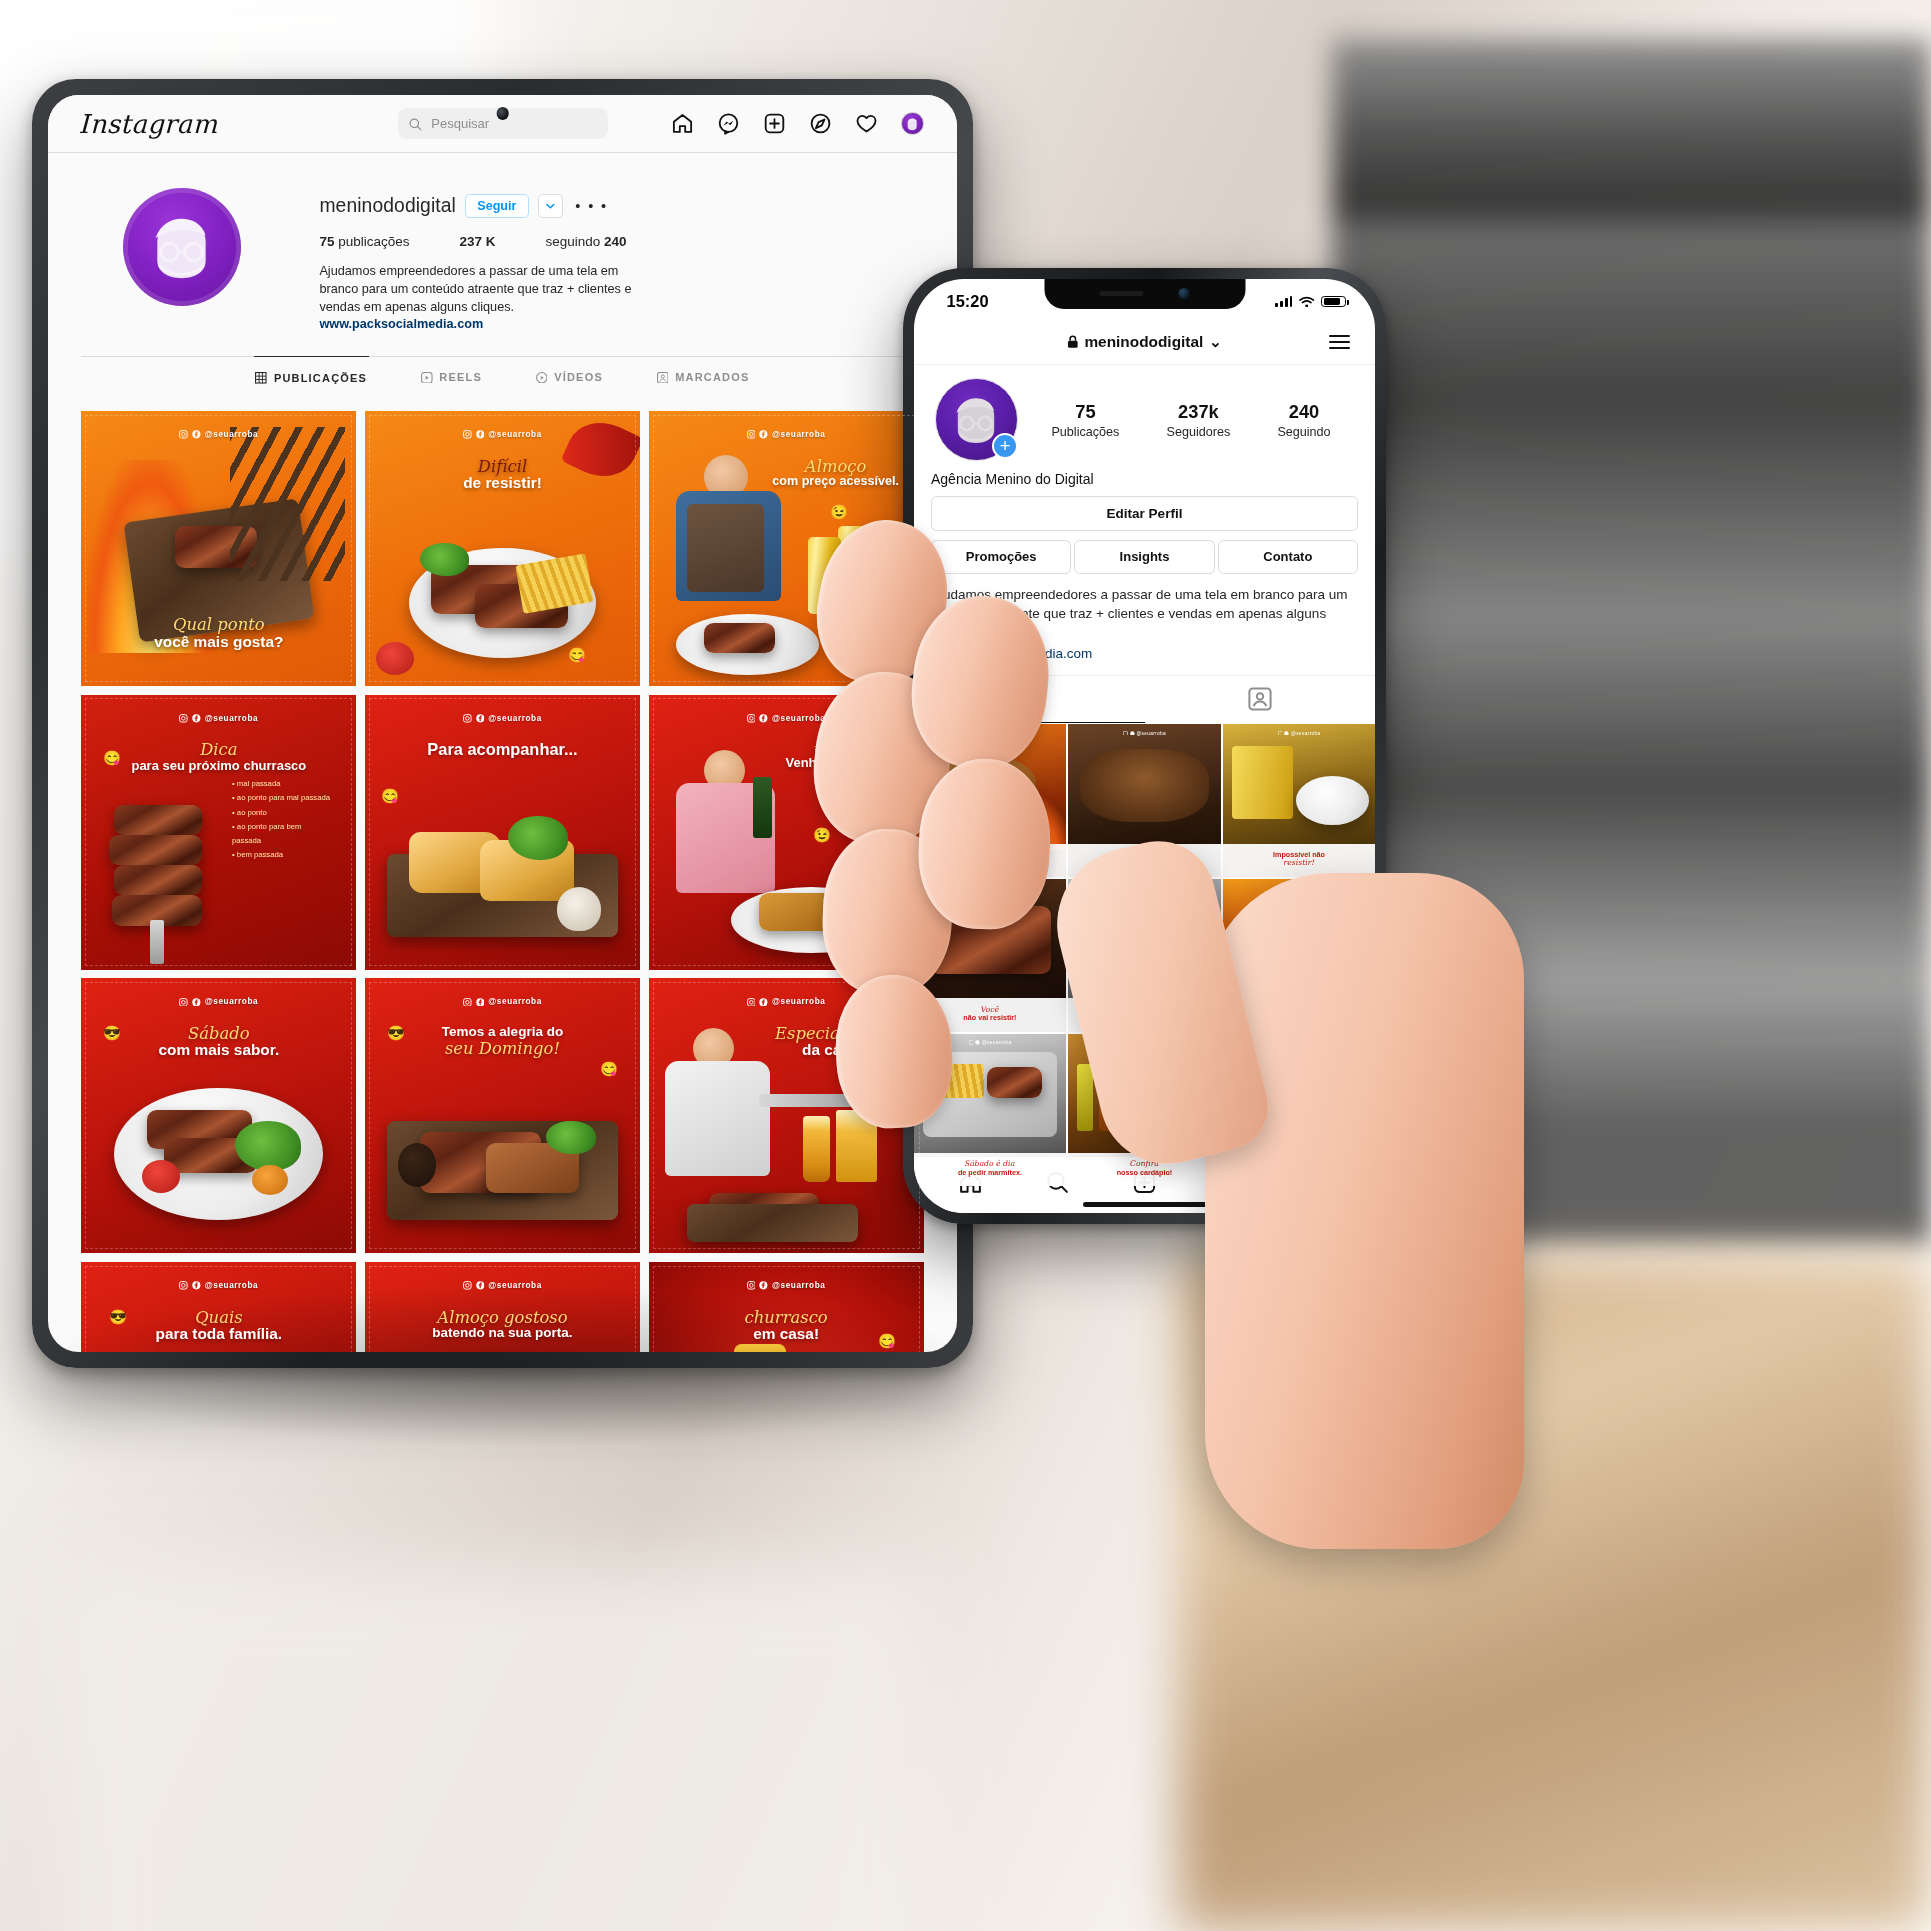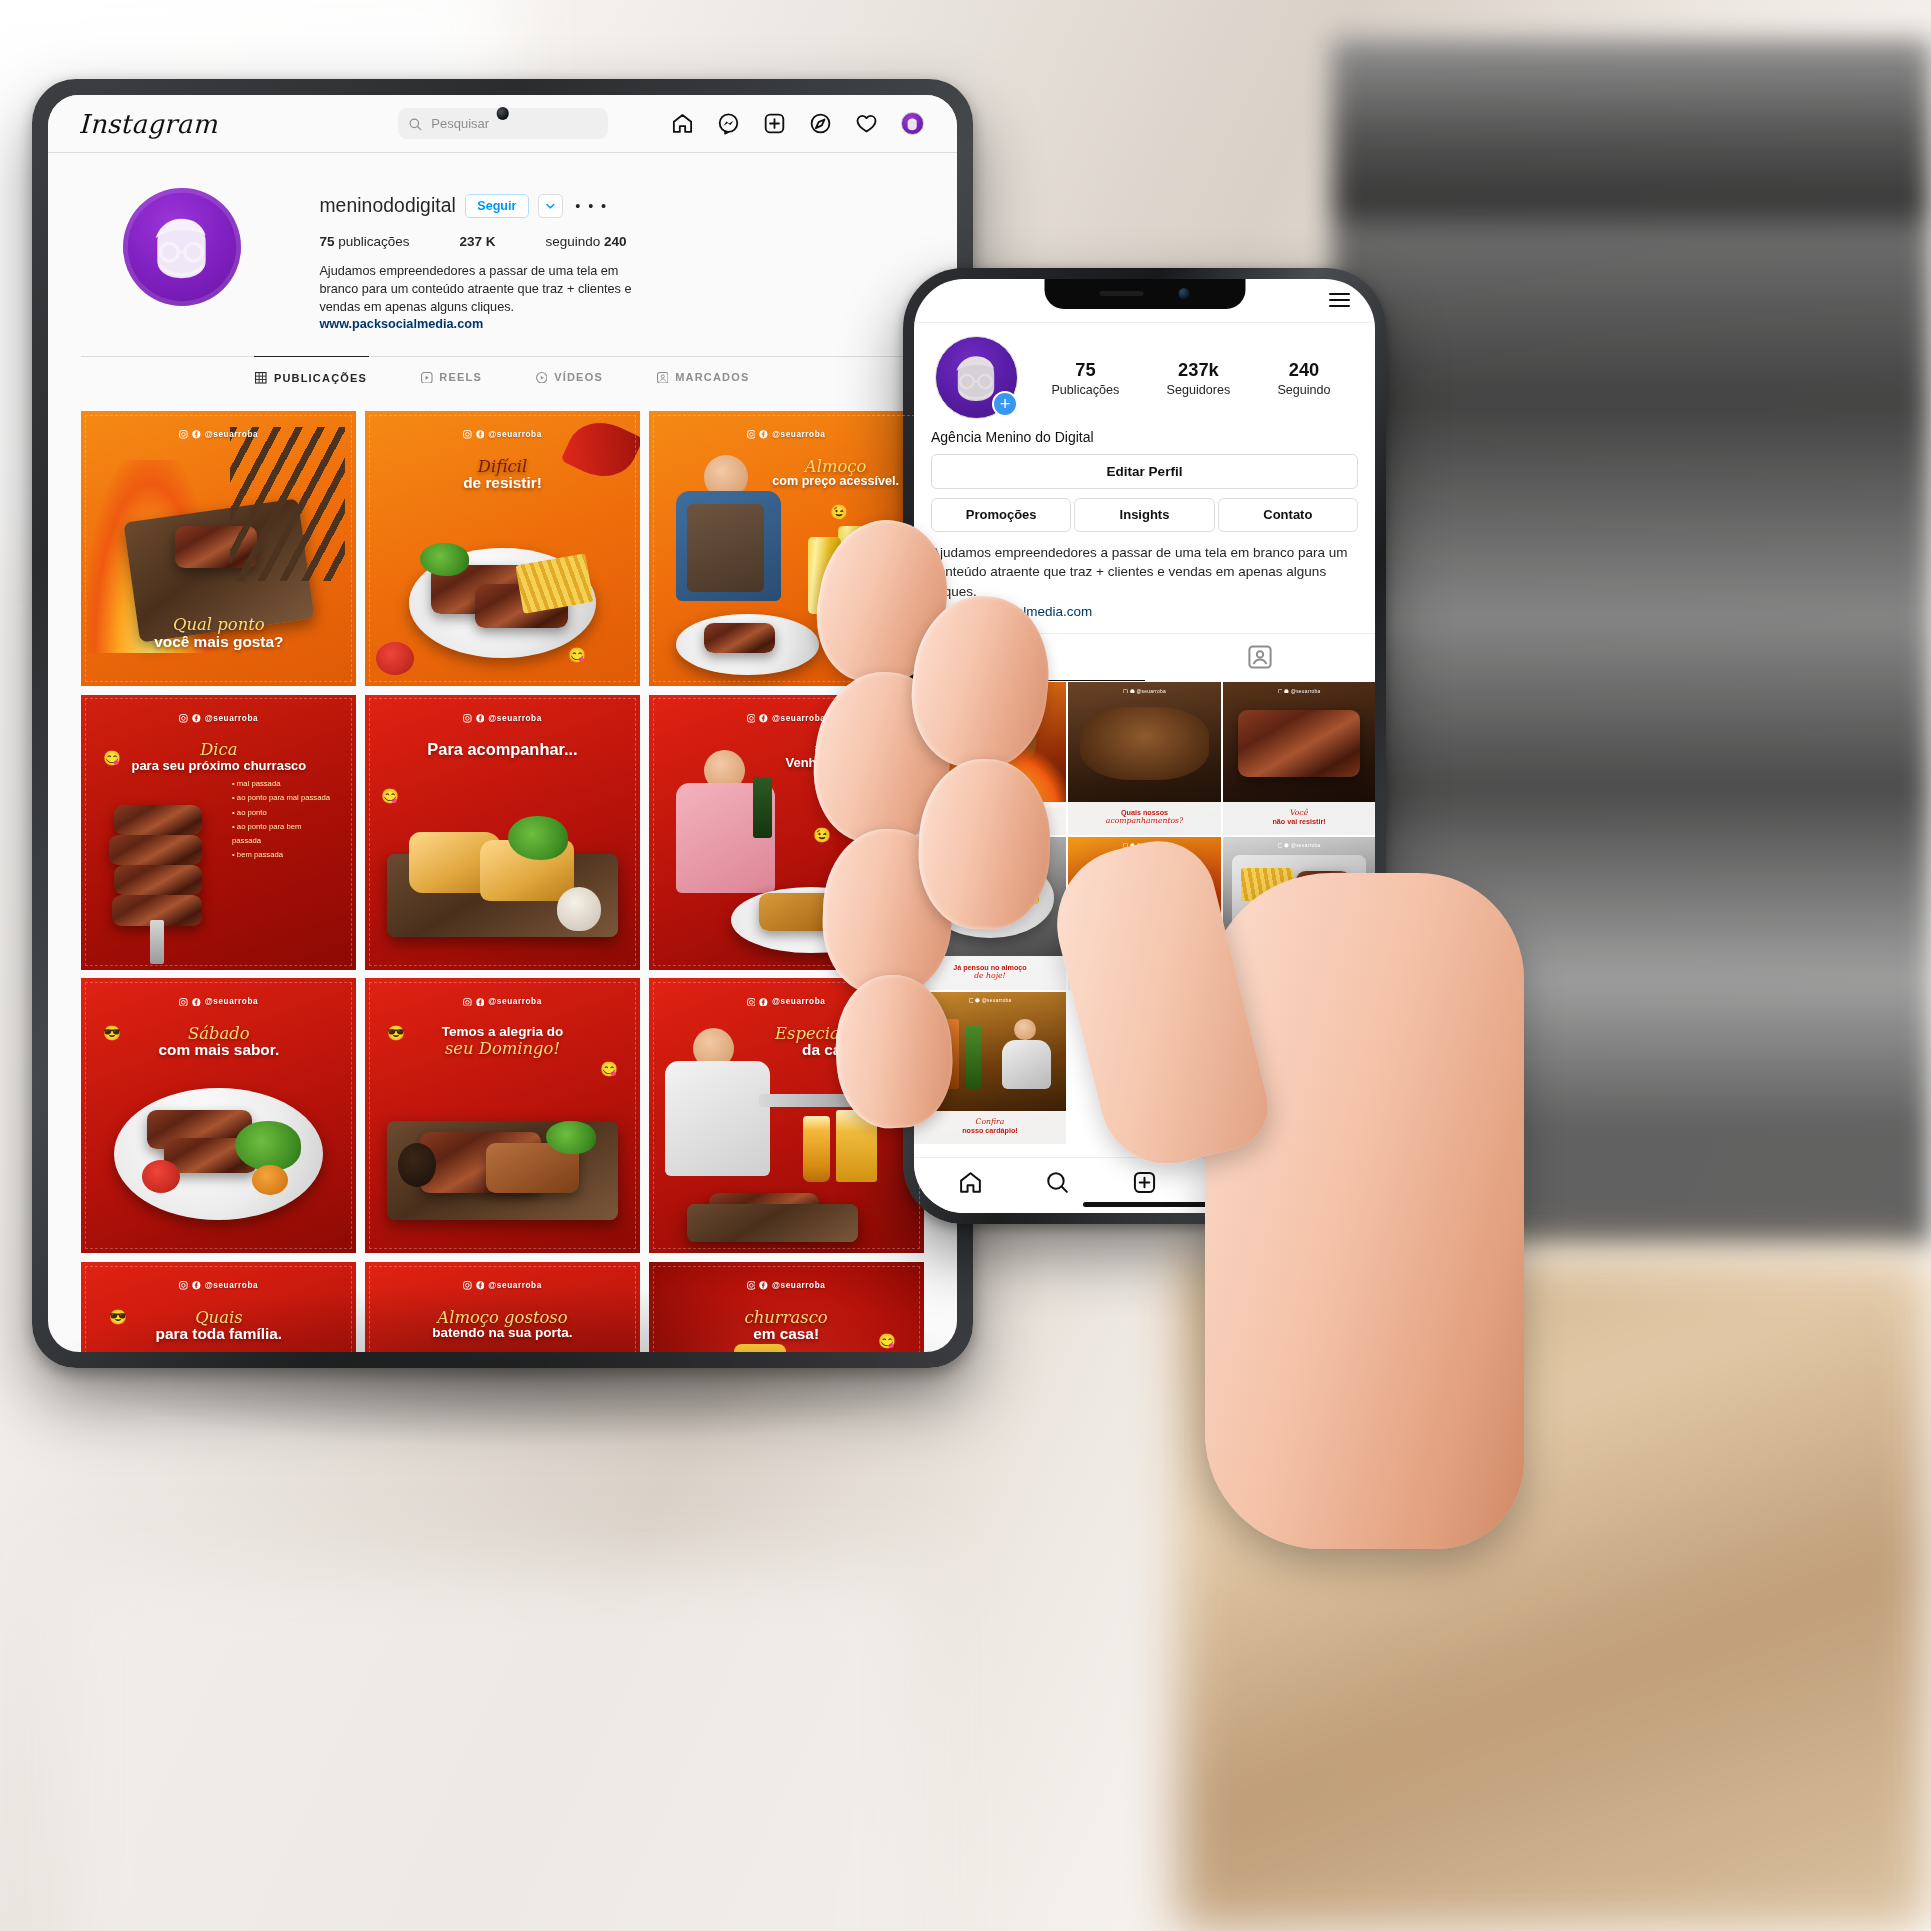--- a/index.html
+++ b/index.html
@@ -787,20 +787,39 @@
   <div class="finger" style="left:27px;top:465px;width:116px;height:153px;transform:rotate(-3deg)"></div>
 </div>
 
 <div id="phone">
   <div id="phone-screen">
     <div id="notch">
       <span class="spk"></span>
       <span class="cam"></span>
     </div>
 
+    <div id="statusbar">
+      <span>15:20</span>
+      <span class="right">
+        <span class="bars">
+          <i style="height:3.9px"></i>
+            <i style="height:6.8px"></i>
+            <i style="height:9.7px"></i>
+            <i style="height:11.6px"></i>
+        </span>
+        <svg width="15.4" height="11.6" viewBox="0 0 16 12">
+          <path d="M1 4.2A11 11 0 0 1 15 4.2" fill="none" stroke="#000" stroke-width="1.7" stroke-linecap="round"></path>
+          <path d="M3.5 6.8a7.2 7.2 0 0 1 9 0" fill="none" stroke="#000" stroke-width="1.7" stroke-linecap="round"></path>
+          <circle cx="8" cy="10.2" r="1.5" fill="#000"></circle>
+        </svg>
+        <span class="batt">
+            <i></i>
+          </span>
+      </span>
+    </div>
 
     <div id="ph-header">
       <span class="uname">
         <svg width="11.6" height="13.5" viewBox="0 0 12 14">
           <rect x="1" y="6" width="10" height="7.2" rx="1.6" fill="#111"></rect>
           <path d="M3.2 6V4.2a2.8 2.8 0 0 1 5.6 0V6" fill="none" stroke="#111" stroke-width="1.6"></path>
         </svg>
         <span>meninododigital</span>
         <span>⌄</span>
       </span>
@@ -904,20 +923,38 @@
               <circle cx="6" cy="6" r="5.4" fill="#fff"></circle>
             </svg>
           <span>@seuarroba</span>
         </div>
         <div class="pcap" style="bottom:6%">
           <span class="pb" style="color:#c3190f">Quais nossos</span>
           <span class="ps" style="color:#c3190f">acompanhamentos?</span>
         </div>
       </div>
 
+      <div class="ppost" style="background:linear-gradient(170deg,#d8b23c 0%,#7e5a12 50%,#2a1d06 100%)">
+        <div class="food" style="left:6%;top:14%;width:40%;height:48%;background:linear-gradient(100deg,#f5dc5c,#cb9c0e);border-radius:3.9px"></div>
+        <div class="plate food" style="left:48%;top:34%;width:48%;height:32%"></div>
+        <div class="strip"></div>
+        <div class="phandle">
+          <svg viewBox="0 0 12 12">
+              <rect x=".8" y=".8" width="10.4" height="10.4" rx="3" fill="none" stroke="#fff" stroke-width="1.6"></rect>
+            </svg>
+          <svg viewBox="0 0 12 12">
+              <circle cx="6" cy="6" r="5.4" fill="#fff"></circle>
+            </svg>
+          <span>@seuarroba</span>
+        </div>
+        <div class="pcap" style="bottom:6%">
+          <span class="pb" style="color:#c3190f">Impossível não</span>
+          <span class="ps" style="color:#c3190f">resistir!</span>
+        </div>
+      </div>
 
       <div class="ppost" style="background:linear-gradient(170deg,#5a3419 0%,#25130a 60%,#0e0704 100%)">
         <div class="meat food" style="left:10%;top:18%;width:80%;height:44%"></div>
         <div class="strip"></div>
         <div class="phandle">
           <svg viewBox="0 0 12 12">
               <rect x=".8" y=".8" width="10.4" height="10.4" rx="3" fill="none" stroke="#fff" stroke-width="1.6"></rect>
             </svg>
           <svg viewBox="0 0 12 12">
               <circle cx="6" cy="6" r="5.4" fill="#fff"></circle>

